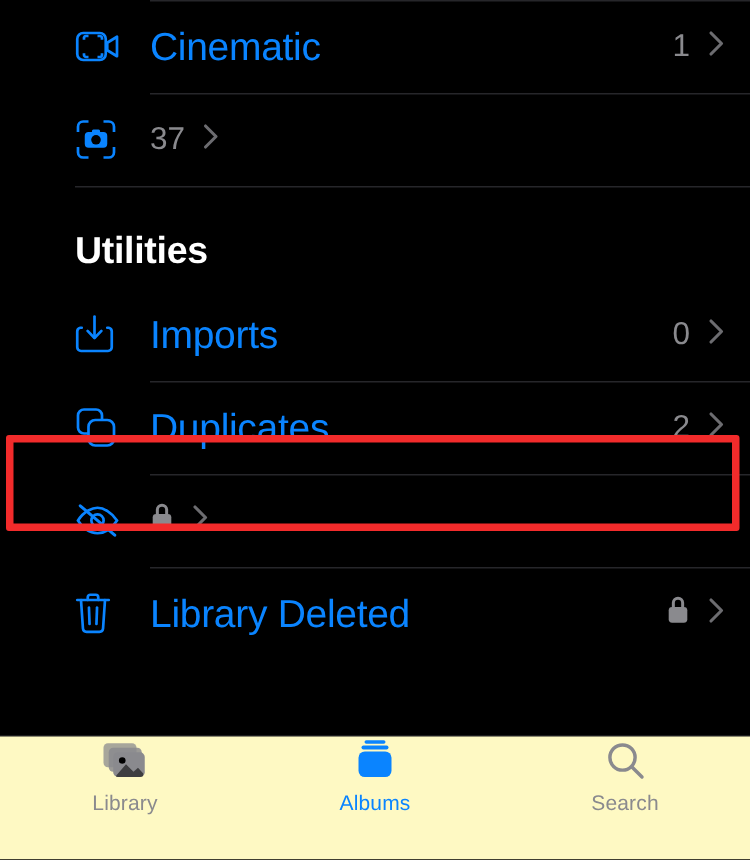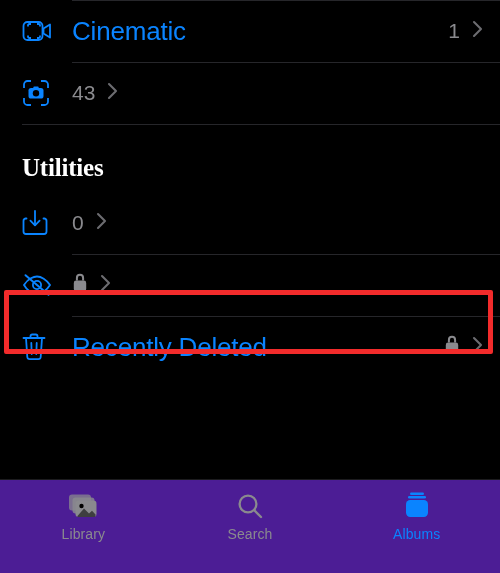--- a/index.html
+++ b/index.html
@@ -10,21 +10,21 @@
     overflow:hidden;
   }
   .screen {
     position:relative;
     width:500px; height:573px;
     background:#000000;
     display:flex; flex-direction:column;
   }
 
   
-  .list { position:relative; flex:0 0 auto; }
+  .list { position:relative; flex:0 0 auto;padding-left:28px; }
 
   .row {
     position:relative;
     display:flex; align-items:center;
     height:62px;
     padding-left:22px; padding-right:16px;
     background:#000000;
   }
   .row .sep {
     position:absolute; left:72px; right:0; top:0;
@@ -67,41 +67,39 @@
   }
   .section-head .sep {
     position:absolute; left:22px; right:0; top:0;
     height:1px; background:#26262a;
   }
   .section-title {
     color:#ffffff;
     font-size:25px;
     font-weight:bold;
     letter-spacing:-0.2px;
-    font-family:Liberation Serif, serif;
   }
 
   
   .highlight-box {
     position:absolute;
     left:4px; top:290px;
     width:489px; height:64px;
     border:5px solid #f22b2b;
     border-radius:2px;
     pointer-events:none;
     z-index:5;
   }
 
   
   .tabbar {
     position:absolute; left:0; right:0; bottom:0;
-    height:94px;
-    background:#4c1d95;
+    height:83px;
+    background:#fef9c3;
     display:flex; align-items:flex-start;
-    padding-top:10px;
     border-top:1px solid #1c1c1e;
   }
   .tab {
     flex:1 1 25%;
     display:flex; flex-direction:column;
     align-items:center; justify-content:flex-start;
     gap:4px;
   }
   .tab .tab-icon { height:32px; display:flex; align-items:center; justify-content:center; color:#8a8a8e; }
   .tab .tab-label { font-size:14px; color:#8a8a8e; letter-spacing:0.1px; }
@@ -145,21 +143,21 @@
           <path d="M2 9 L2 5.5 A3.5 3.5 0 0 1 5.5 2 L9 2"></path>
           <path d="M19 2 L22.5 2 A3.5 3.5 0 0 1 26 5.5 L26 9"></path>
           <path d="M26 19 L26 22.5 A3.5 3.5 0 0 1 22.5 26 L19 26"></path>
           <path d="M9 26 L5.5 26 A3.5 3.5 0 0 1 2 22.5 L2 19"></path>
           <rect x="6.5" y="9" width="15" height="10.5" rx="2.6" fill="currentColor" stroke="none"></rect>
           <circle cx="14" cy="14.2" r="3.2" fill="#000000" stroke="none"></circle>
           <rect x="11.3" y="7.4" width="5.4" height="2.6" rx="1" fill="currentColor" stroke="none"></rect>
         </svg>
       </div>
       <div class="row-trail">
-        <span class="count">43</span>
+        <span class="count">37</span>
         <span class="chev">
           <svg width="12" height="20" viewBox="0 0 12 20" fill="none" stroke="currentColor" stroke-width="2.1" stroke-linecap="round" stroke-linejoin="round">
               <path d="M2 3 L9 10 L2 17"></path>
             </svg>
         </span>
       </div>
     </div>
 
     <div class="section-head">
       <div class="sep"></div>
@@ -168,30 +166,49 @@
 
     <div class="row no-sep">
 
       <div class="icon-cell">
         <svg width="26" height="28" viewBox="0 0 26 28" fill="none" stroke="currentColor" stroke-width="1.8" stroke-linecap="round" stroke-linejoin="round">
           <path d="M13 2 L13 16"></path>
           <path d="M8.4 11.6 L13 16.3 L17.6 11.6"></path>
           <path d="M4.5 9.5 L3.5 9.5 A2.5 2.5 0 0 0 1.5 12 L1.5 22.5 A2.5 2.5 0 0 0 4 25 L22 25 A2.5 2.5 0 0 0 24.5 22.5 L24.5 12 A2.5 2.5 0 0 0 22.5 9.5 L21.5 9.5"></path>
         </svg>
       </div>
+      <div class="row-label">Imports</div>
       <div class="row-trail">
         <span class="count">0</span>
         <span class="chev">
           <svg width="12" height="20" viewBox="0 0 12 20" fill="none" stroke="currentColor" stroke-width="2.1" stroke-linecap="round" stroke-linejoin="round">
               <path d="M2 3 L9 10 L2 17"></path>
             </svg>
         </span>
       </div>
     </div>
 
+    <div class="row">
+      <div class="sep"></div>
+      <div class="icon-cell">
+        <svg width="28" height="28" viewBox="0 0 28 28" fill="none" stroke="currentColor" stroke-width="1.8">
+          <rect x="2" y="2" width="16" height="16" rx="4"></rect>
+          <rect x="9" y="9" width="17" height="17" rx="4.5" fill="#000000"></rect>
+        </svg>
+      </div>
+      <div class="row-label">Duplicates</div>
+      <div class="row-trail">
+        <span class="count">2</span>
+        <span class="chev">
+          <svg width="12" height="20" viewBox="0 0 12 20" fill="none" stroke="currentColor" stroke-width="2.1" stroke-linecap="round" stroke-linejoin="round">
+              <path d="M2 3 L9 10 L2 17"></path>
+            </svg>
+        </span>
+      </div>
+    </div>
 
     <div class="row">
       <div class="sep"></div>
       <div class="icon-cell">
         <svg width="30" height="24" viewBox="0 0 30 24" fill="none" stroke="currentColor" stroke-width="1.8" stroke-linecap="round">
           <path d="M2 12 C6 5.5, 12 3.5, 15 3.5 C19 3.5, 24.5 6.5, 28 12 C25.5 16, 21 20.5, 15 20.5 C9.5 20.5, 4.5 16.5, 2 12 Z"></path>
           <circle cx="15" cy="12" r="4.1"></circle>
           <path d="M3.5 2.2 L26.5 21.8" stroke-width="2"></path>
         </svg>
       </div>
@@ -214,21 +231,21 @@
       <div class="sep"></div>
       <div class="icon-cell">
         <svg width="24" height="28" viewBox="0 0 24 28" fill="none" stroke="currentColor" stroke-width="1.8" stroke-linecap="round" stroke-linejoin="round">
           <path d="M1.5 5 L22.5 5"></path>
           <path d="M8.5 5 L8.5 3.2 A1.7 1.7 0 0 1 10.2 1.5 L13.8 1.5 A1.7 1.7 0 0 1 15.5 3.2 L15.5 5"></path>
           <path d="M4 5 L5.3 24 A2.4 2.4 0 0 0 7.7 26.2 L16.3 26.2 A2.4 2.4 0 0 0 18.7 24 L20 5"></path>
           <path d="M9.3 10 L9.7 21"></path>
           <path d="M14.7 10 L14.3 21"></path>
         </svg>
       </div>
-      <div class="row-label">Recently Deleted</div>
+      <div class="row-label">Library Deleted</div>
       <div class="row-trail">
         <span class="lock">
           <svg width="16" height="20" viewBox="0 0 16 20" fill="currentColor">
             <path d="M8 0.8 A4.1 4.1 0 0 0 3.9 4.9 L3.9 7.6 L5.9 7.6 L5.9 4.9 A2.1 2.1 0 0 1 10.1 4.9 L10.1 7.6 L12.1 7.6 L12.1 4.9 A4.1 4.1 0 0 0 8 0.8 Z"></path>
             <rect x="1.8" y="7.6" width="12.4" height="10.6" rx="2.3"></rect>
           </svg>
         </span>
         <span class="chev">
           <svg width="12" height="20" viewBox="0 0 12 20" fill="none" stroke="currentColor" stroke-width="2.1" stroke-linecap="round" stroke-linejoin="round">
               <path d="M2 3 L9 10 L2 17"></path>
@@ -250,35 +267,35 @@
           <rect x="5.5" y="4.5" width="22" height="16" rx="3" opacity="0.85"></rect>
           <rect x="8.5" y="7.5" width="21" height="16.5" rx="3.2"></rect>
           <circle cx="14.5" cy="13" r="2.2" fill="#000000"></circle>
           <path d="M10.5 23 L17 15.5 L22 20.5 L25 17.8 L28.5 21.6 L28.5 22.5 A1.5 1.5 0 0 1 27 24 L10.5 24 Z" fill="#000000" opacity="0.55"></path>
         </svg>
       </span>
       <span class="tab-label">Library</span>
     </div>
 
 
-    <div class="tab">
-      <span class="tab-icon">
-        <svg width="28" height="28" viewBox="0 0 28 28" fill="none" stroke="currentColor" stroke-width="2.3" stroke-linecap="round">
-          <circle cx="12" cy="12" r="8.4"></circle>
-          <path d="M18.3 18.3 L25 25"></path>
-        </svg>
-      </span>
-      <span class="tab-label">Search</span>
-    </div>
-
     <div class="tab active">
       <span class="tab-icon">
         <svg width="30" height="30" viewBox="0 0 30 30" fill="currentColor">
           <rect x="8" y="1.5" width="14" height="2.4" rx="1.2"></rect>
           <rect x="6" y="5" width="18" height="2.6" rx="1.3"></rect>
           <rect x="4" y="9" width="22" height="17" rx="4.2"></rect>
         </svg>
       </span>
       <span class="tab-label">Albums</span>
     </div>
 
+    <div class="tab">
+      <span class="tab-icon">
+        <svg width="28" height="28" viewBox="0 0 28 28" fill="none" stroke="currentColor" stroke-width="2.3" stroke-linecap="round">
+          <circle cx="12" cy="12" r="8.4"></circle>
+          <path d="M18.3 18.3 L25 25"></path>
+        </svg>
+      </span>
+      <span class="tab-label">Search</span>
+    </div>
+
   </div>
 </div>
 
 </body></html>

